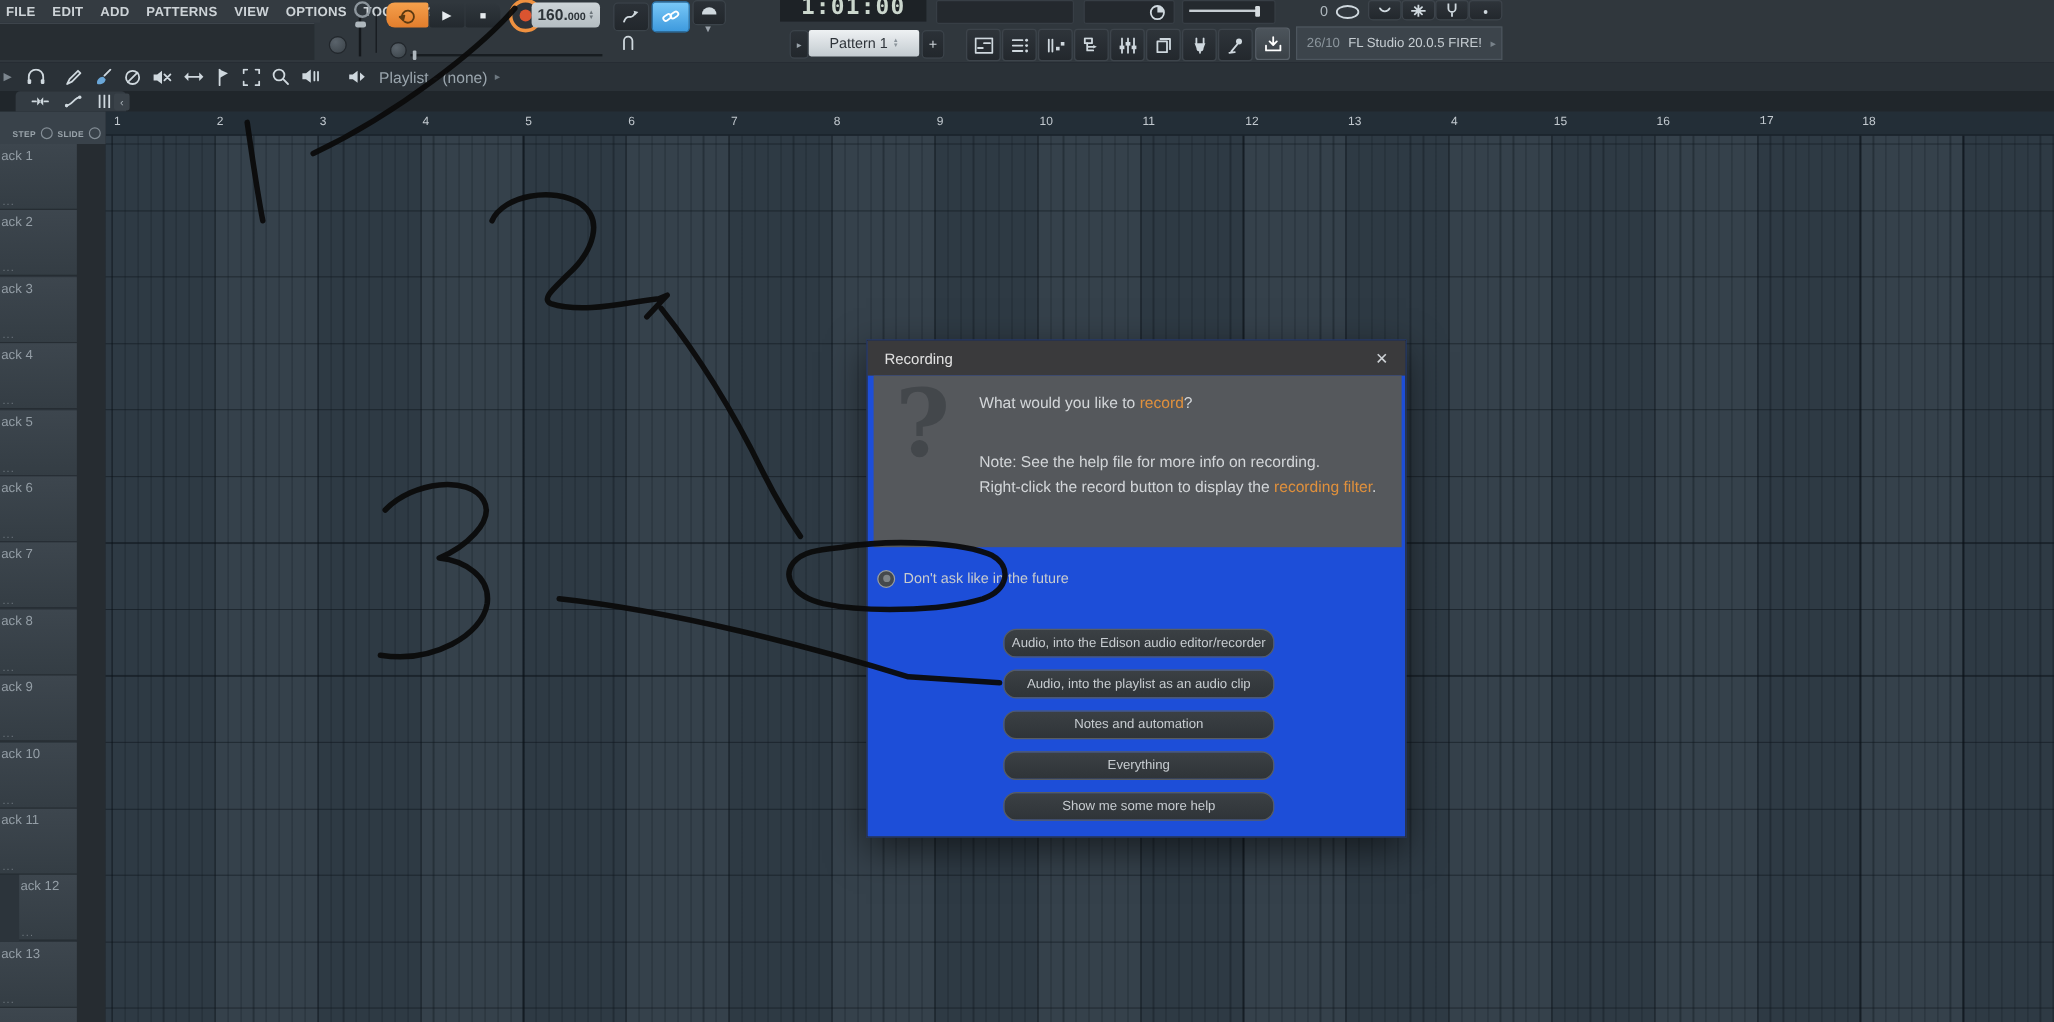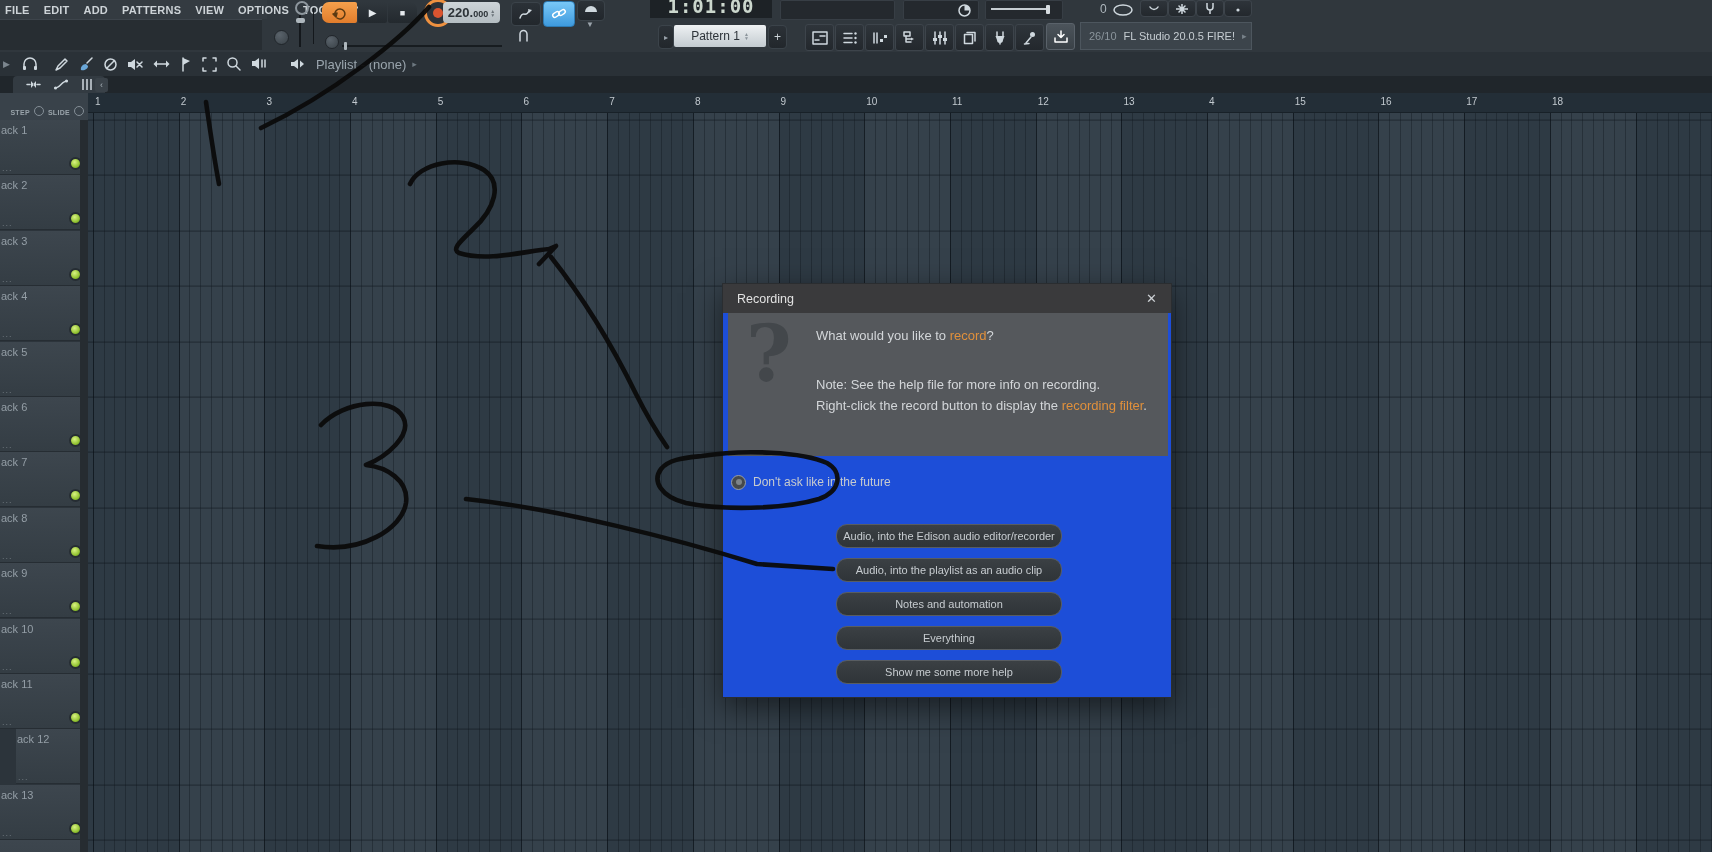--- a/index.html
+++ b/index.html
@@ -52,21 +52,21 @@
   #tabstrip{left:0;top:76px;width:1712px;height:17px;background:#20262b;}
   #tab{left:13px;top:76px;width:80px;height:17px;background:#333b42;border-radius:4px 4px 0 0;display:flex;align-items:center;justify-content:space-around;padding:0 6px;}
   #scroll-left{left:95px;top:78px;width:13px;height:14px;background:#3a4249;border-radius:2px;color:#aab3ba;font-size:9px;display:flex;align-items:center;justify-content:center;}
   
   #ruler{left:88px;top:93px;width:1624px;height:19px;background:#232e37;border-bottom:1px solid #182128;}
   .ruler-num{position:absolute;top:3px;font-size:10px;color:#c2c9cf;}
   
   #stepslide{left:0;top:93px;width:88px;height:27px;background:#39424a;display:flex;align-items:flex-end;justify-content:flex-end;gap:4px;padding:0 4px 4px 0;box-sizing:border-box;}
   .ss-label{font-size:7px;font-weight:bold;color:#9aa4ab;letter-spacing:.3px;}
   .ss-ring{width:8px;height:8px;border-radius:50%;border:1.5px solid #848e96;}
-  #tracks{left:0;top:120px;width:80px;height:732px;overflow:hidden;background:#2c343b;}
+  #tracks{left:0;top:120px;width:64px;height:732px;overflow:hidden;background:#2c343b;}
   .track-header{position:absolute;left:0;width:87px;height:54px;background:linear-gradient(#3d464e,#343d44);border-bottom:1px solid #262d33;border-right:1px solid #21282e;}
   .track-label{position:absolute;left:1px;top:4px;font-size:11px;color:#949ea6;}
   .track-dots{position:absolute;left:2px;bottom:1px;font-size:9px;color:#6e777e;letter-spacing:1px;}
   .track-led{position:absolute;right:5px;bottom:4px;width:9px;height:9px;border-radius:50%;
              background:radial-gradient(circle at 40% 35%,#d9f283,#94c433 60%,#5d8a1a);border:2px solid #262d33;}
   
   #grid{left:88px;top:112px;width:1624px;height:740px;background-color:#2e3a44;
     background-image:
       repeating-linear-gradient(90deg, rgba(8,14,20,.55) 0 1px, transparent 1px 85.7px),
       repeating-linear-gradient(90deg, rgba(14,22,29,.38) 0 1px, transparent 1px 10.7125px),
@@ -134,21 +134,21 @@
     <div id="stop-btn">
         <span>■</span>
       </div>
     <div id="record-btn"></div>
   </div>
   <div class="abs knob" style="left:325px;top:35px;width:12px;height:12px;"></div>
   <div class="abs" style="left:342px;top:45px;width:160px;height:2px;background:#171c20;"></div>
   <div class="abs" style="left:344px;top:42px;width:3px;height:8px;background:#aeb7bd;border-radius:1px;"></div>
 
   <div class="abs" id="tempo">
-    <span class="big">220.</span>
+    <span class="big">160.</span>
       <span class="small">000</span>
     <span class="spin">
         <span>▲</span>
         <span>▼</span>
       </span>
   </div>
 
   <div class="abs sq-btn" style="left:511px;top:2px;width:28px;height:22px;">
     <svg class="ic" width="16" height="12" viewBox="0 0 16 12">
         <path d="M2,10 C5,2 8,10 11,3"></path>
@@ -378,21 +378,21 @@
     <span class="ruler-num" style="left: 521.2px;">7</span>
     <span class="ruler-num" style="left: 606.9px;">8</span>
     <span class="ruler-num" style="left: 692.6px;">9</span>
     <span class="ruler-num" style="left: 778.3px;">10</span>
     <span class="ruler-num" style="left: 864px;">11</span>
     <span class="ruler-num" style="left: 949.7px;">12</span>
     <span class="ruler-num" style="left: 1035.4px;">13</span>
     <span class="ruler-num" style="left: 1121.1px;">4</span>
     <span class="ruler-num" style="left: 1206.8px;">15</span>
     <span class="ruler-num" style="left: 1292.5px;">16</span>
-    <span class="ruler-num" style="left: 1378.2px;">17</span>
+    <span class="ruler-num" style="left: 1378.2px; font-family: Liberation Mono, monospace;">17</span>
     <span class="ruler-num" style="left: 1463.9px;">18</span>
   </div>
 
 <div class="abs" id="stepslide">
   <span class="ss-label">STEP</span>
   <span class="ss-ring"></span>
   <span class="ss-label">SLIDE</span>
   <span class="ss-ring"></span>
 </div>
 <div class="abs" id="tracks">

